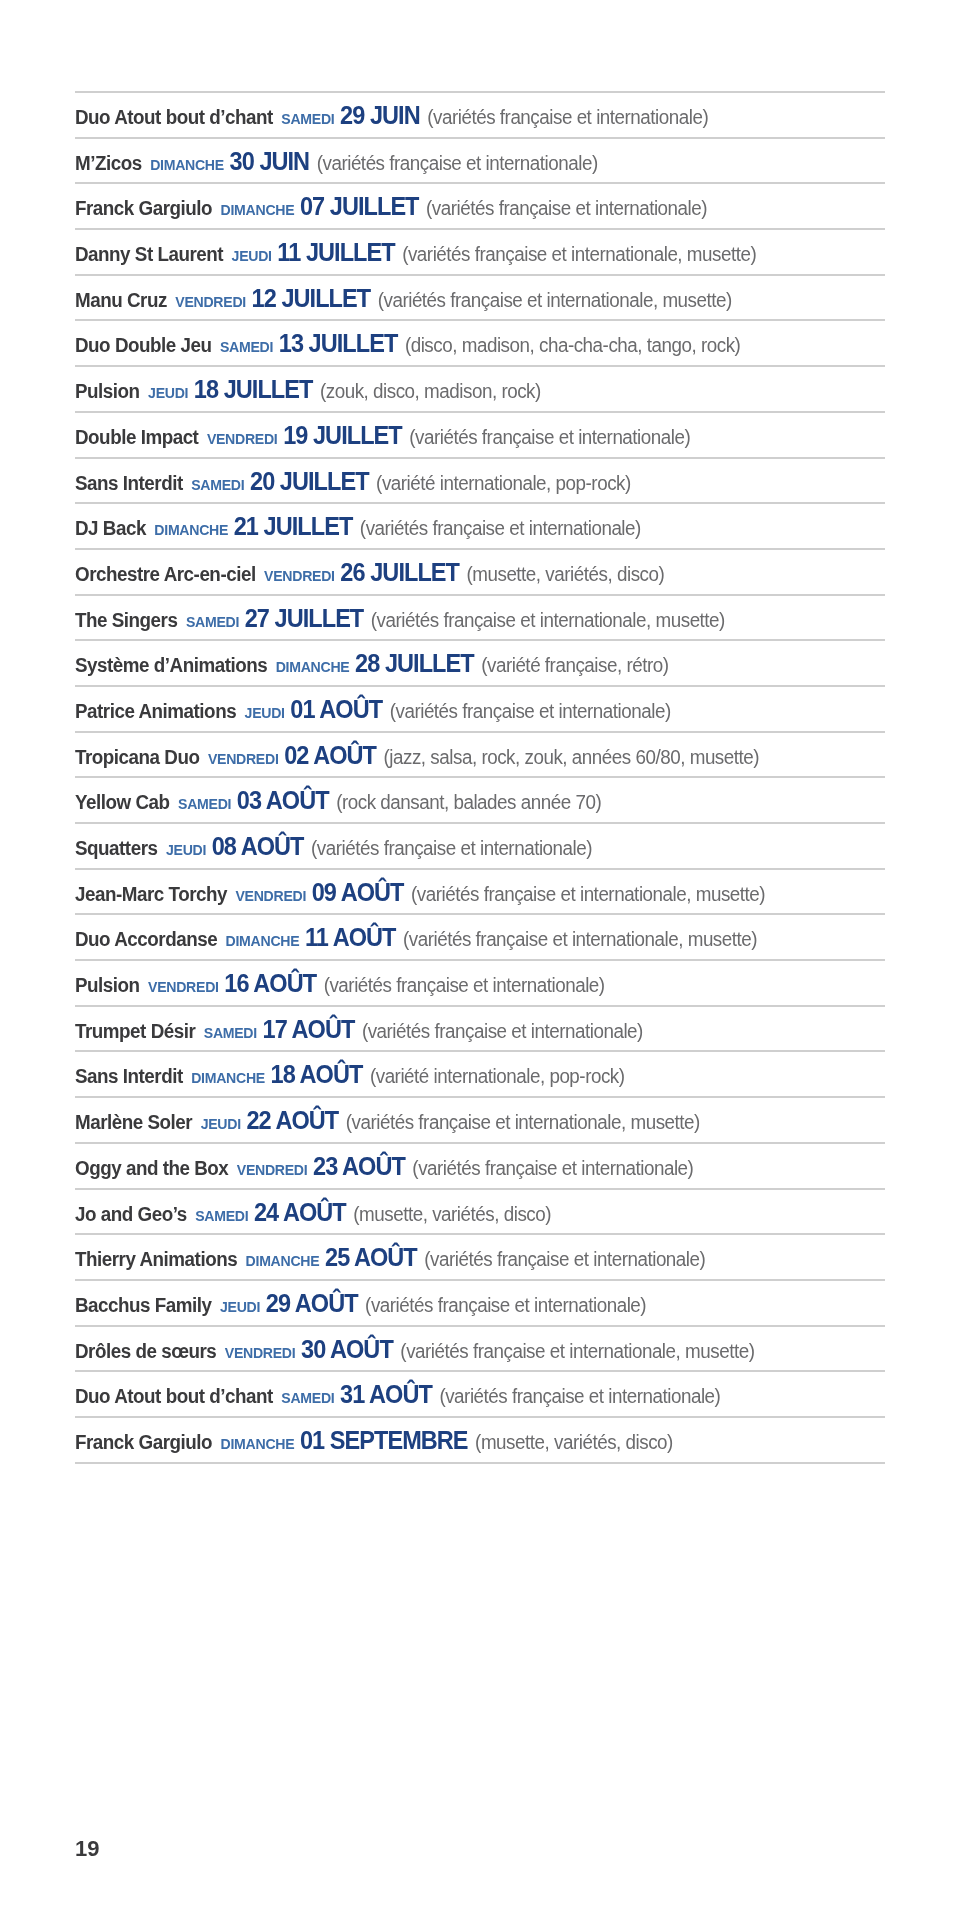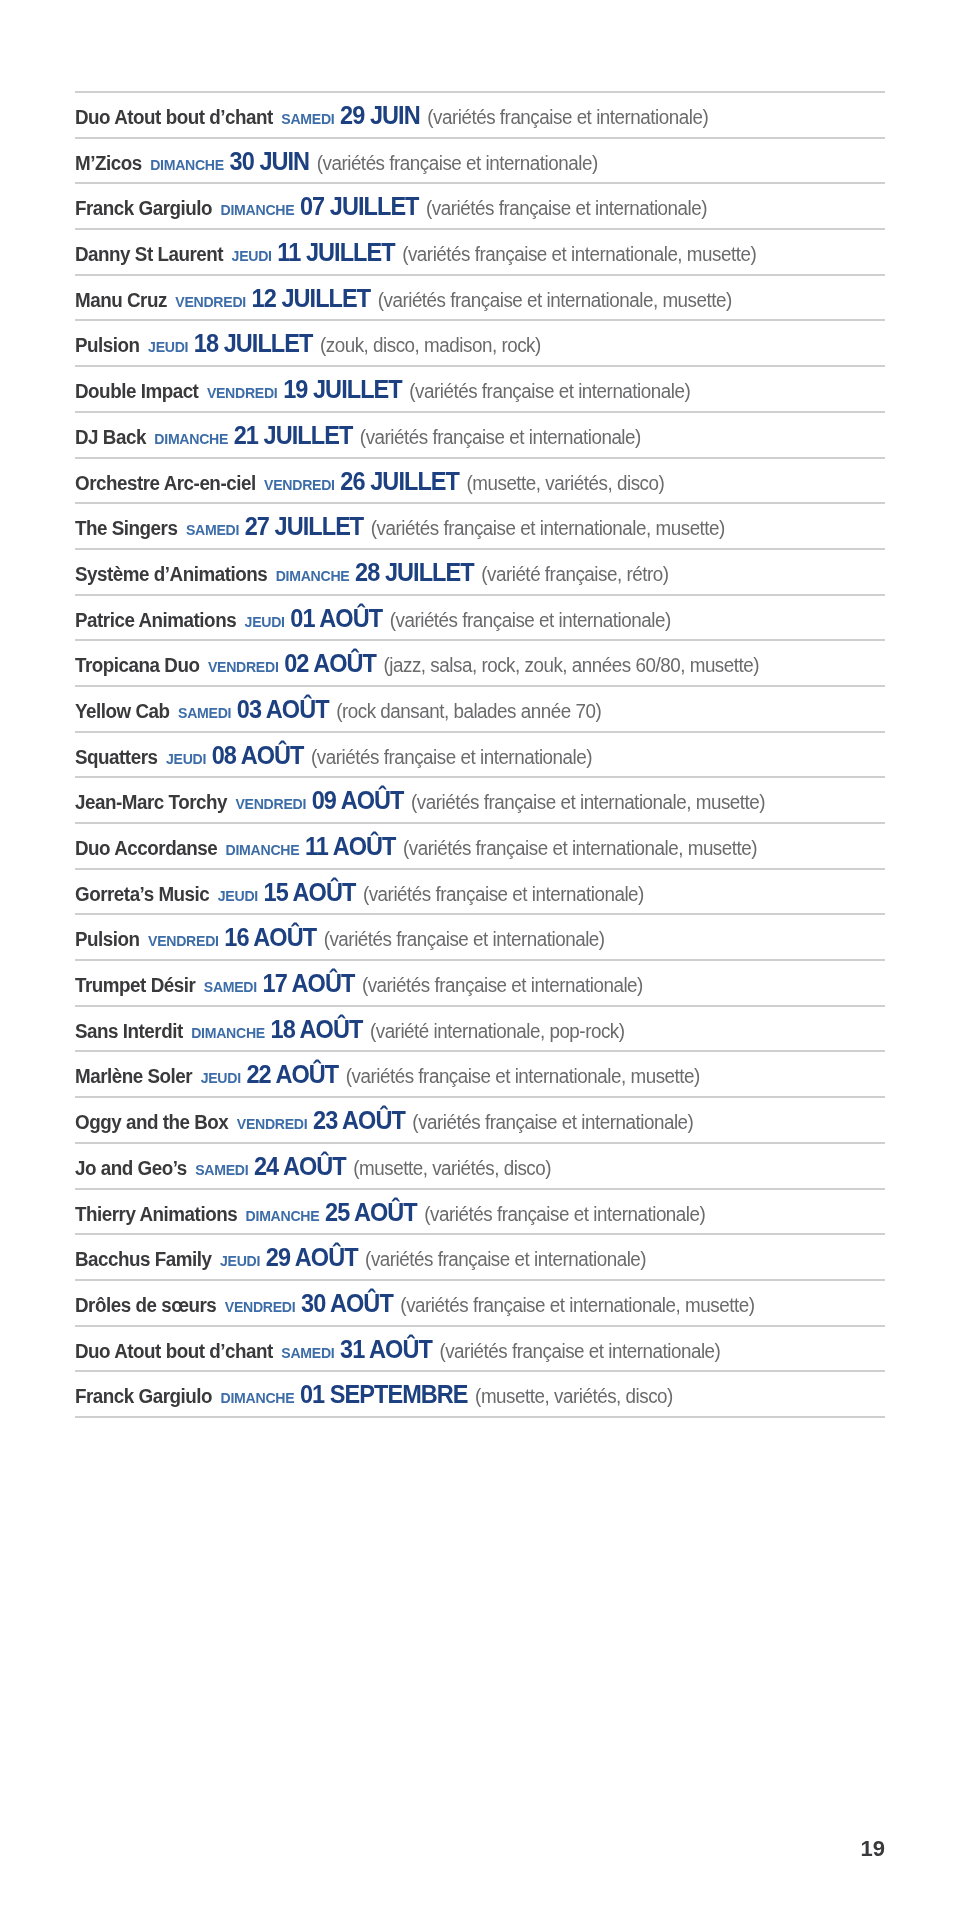--- a/index.html
+++ b/index.html
@@ -61,21 +61,21 @@
     font-size: 20px;
     font-weight: normal;
     color: var(--genre-color, #6b6b6d);
     letter-spacing: -0.5px;
   }
   .footer {
     position: absolute;
     top: 1836px;
     left: 75px;
     width: 810px;
-    text-align: right;
+    text-align: left;
   }
   .page-number {
     font-size: 22px;
     font-weight: bold;
     color: var(--artist-color, #3a3a3c);
   }
 </style>
 </head>
 <body>
 
@@ -98,30 +98,36 @@
     </div>
 
     <div class="event-row">
       <span class="row-text"><span class="artist">Danny St Laurent</span><span class="day">JEUDI</span><span class="date">11 JUILLET</span><span class="genre">(variétés française et internationale, musette)</span></span>
     </div>
 
     <div class="event-row">
       <span class="row-text"><span class="artist">Manu Cruz</span><span class="day">VENDREDI</span><span class="date">12 JUILLET</span><span class="genre">(variétés française et internationale, musette)</span></span>
     </div>
 
+    <div class="event-row">
+      <span class="row-text"><span class="artist">Duo Double Jeu</span><span class="day">SAMEDI</span><span class="date">13 JUILLET</span><span class="genre">(disco, madison, cha-cha-cha, tango, rock)</span></span>
+    </div>
 
 
     <div class="event-row">
       <span class="row-text"><span class="artist">Pulsion</span><span class="day">JEUDI</span><span class="date">18 JUILLET</span><span class="genre">(zouk, disco, madison, rock)</span></span>
     </div>
 
     <div class="event-row">
       <span class="row-text"><span class="artist">Double Impact</span><span class="day">VENDREDI</span><span class="date">19 JUILLET</span><span class="genre">(variétés française et internationale)</span></span>
     </div>
 
+    <div class="event-row">
+      <span class="row-text"><span class="artist">Sans Interdit</span><span class="day">SAMEDI</span><span class="date">20 JUILLET</span><span class="genre">(variété internationale, pop-rock)</span></span>
+    </div>
 
     <div class="event-row">
       <span class="row-text"><span class="artist">DJ Back</span><span class="day">DIMANCHE</span><span class="date">21 JUILLET</span><span class="genre">(variétés française et internationale)</span></span>
     </div>
 
 
     <div class="event-row">
       <span class="row-text"><span class="artist">Orchestre Arc-en-ciel</span><span class="day">VENDREDI</span><span class="date">26 JUILLET</span><span class="genre">(musette, variétés, disco)</span></span>
     </div>
 
@@ -152,23 +158,20 @@
 
     <div class="event-row">
       <span class="row-text"><span class="artist">Jean-Marc Torchy</span><span class="day">VENDREDI</span><span class="date">09 AOÛT</span><span class="genre">(variétés française et internationale, musette)</span></span>
     </div>
 
 
     <div class="event-row">
       <span class="row-text"><span class="artist">Duo Accordanse</span><span class="day">DIMANCHE</span><span class="date">11 AOÛT</span><span class="genre">(variétés française et internationale, musette)</span></span>
     </div>
 
-    <div class="event-row">
-      <span class="row-text"><span class="artist">Gorreta’s Music</span><span class="day">JEUDI</span><span class="date">15 AOÛT</span><span class="genre">(variétés française et internationale)</span></span>
-    </div>
 
     <div class="event-row">
       <span class="row-text"><span class="artist">Pulsion</span><span class="day">VENDREDI</span><span class="date">16 AOÛT</span><span class="genre">(variétés française et internationale)</span></span>
     </div>
 
     <div class="event-row">
       <span class="row-text"><span class="artist">Trumpet Désir</span><span class="day">SAMEDI</span><span class="date">17 AOÛT</span><span class="genre">(variétés française et internationale)</span></span>
     </div>
 
     <div class="event-row">

